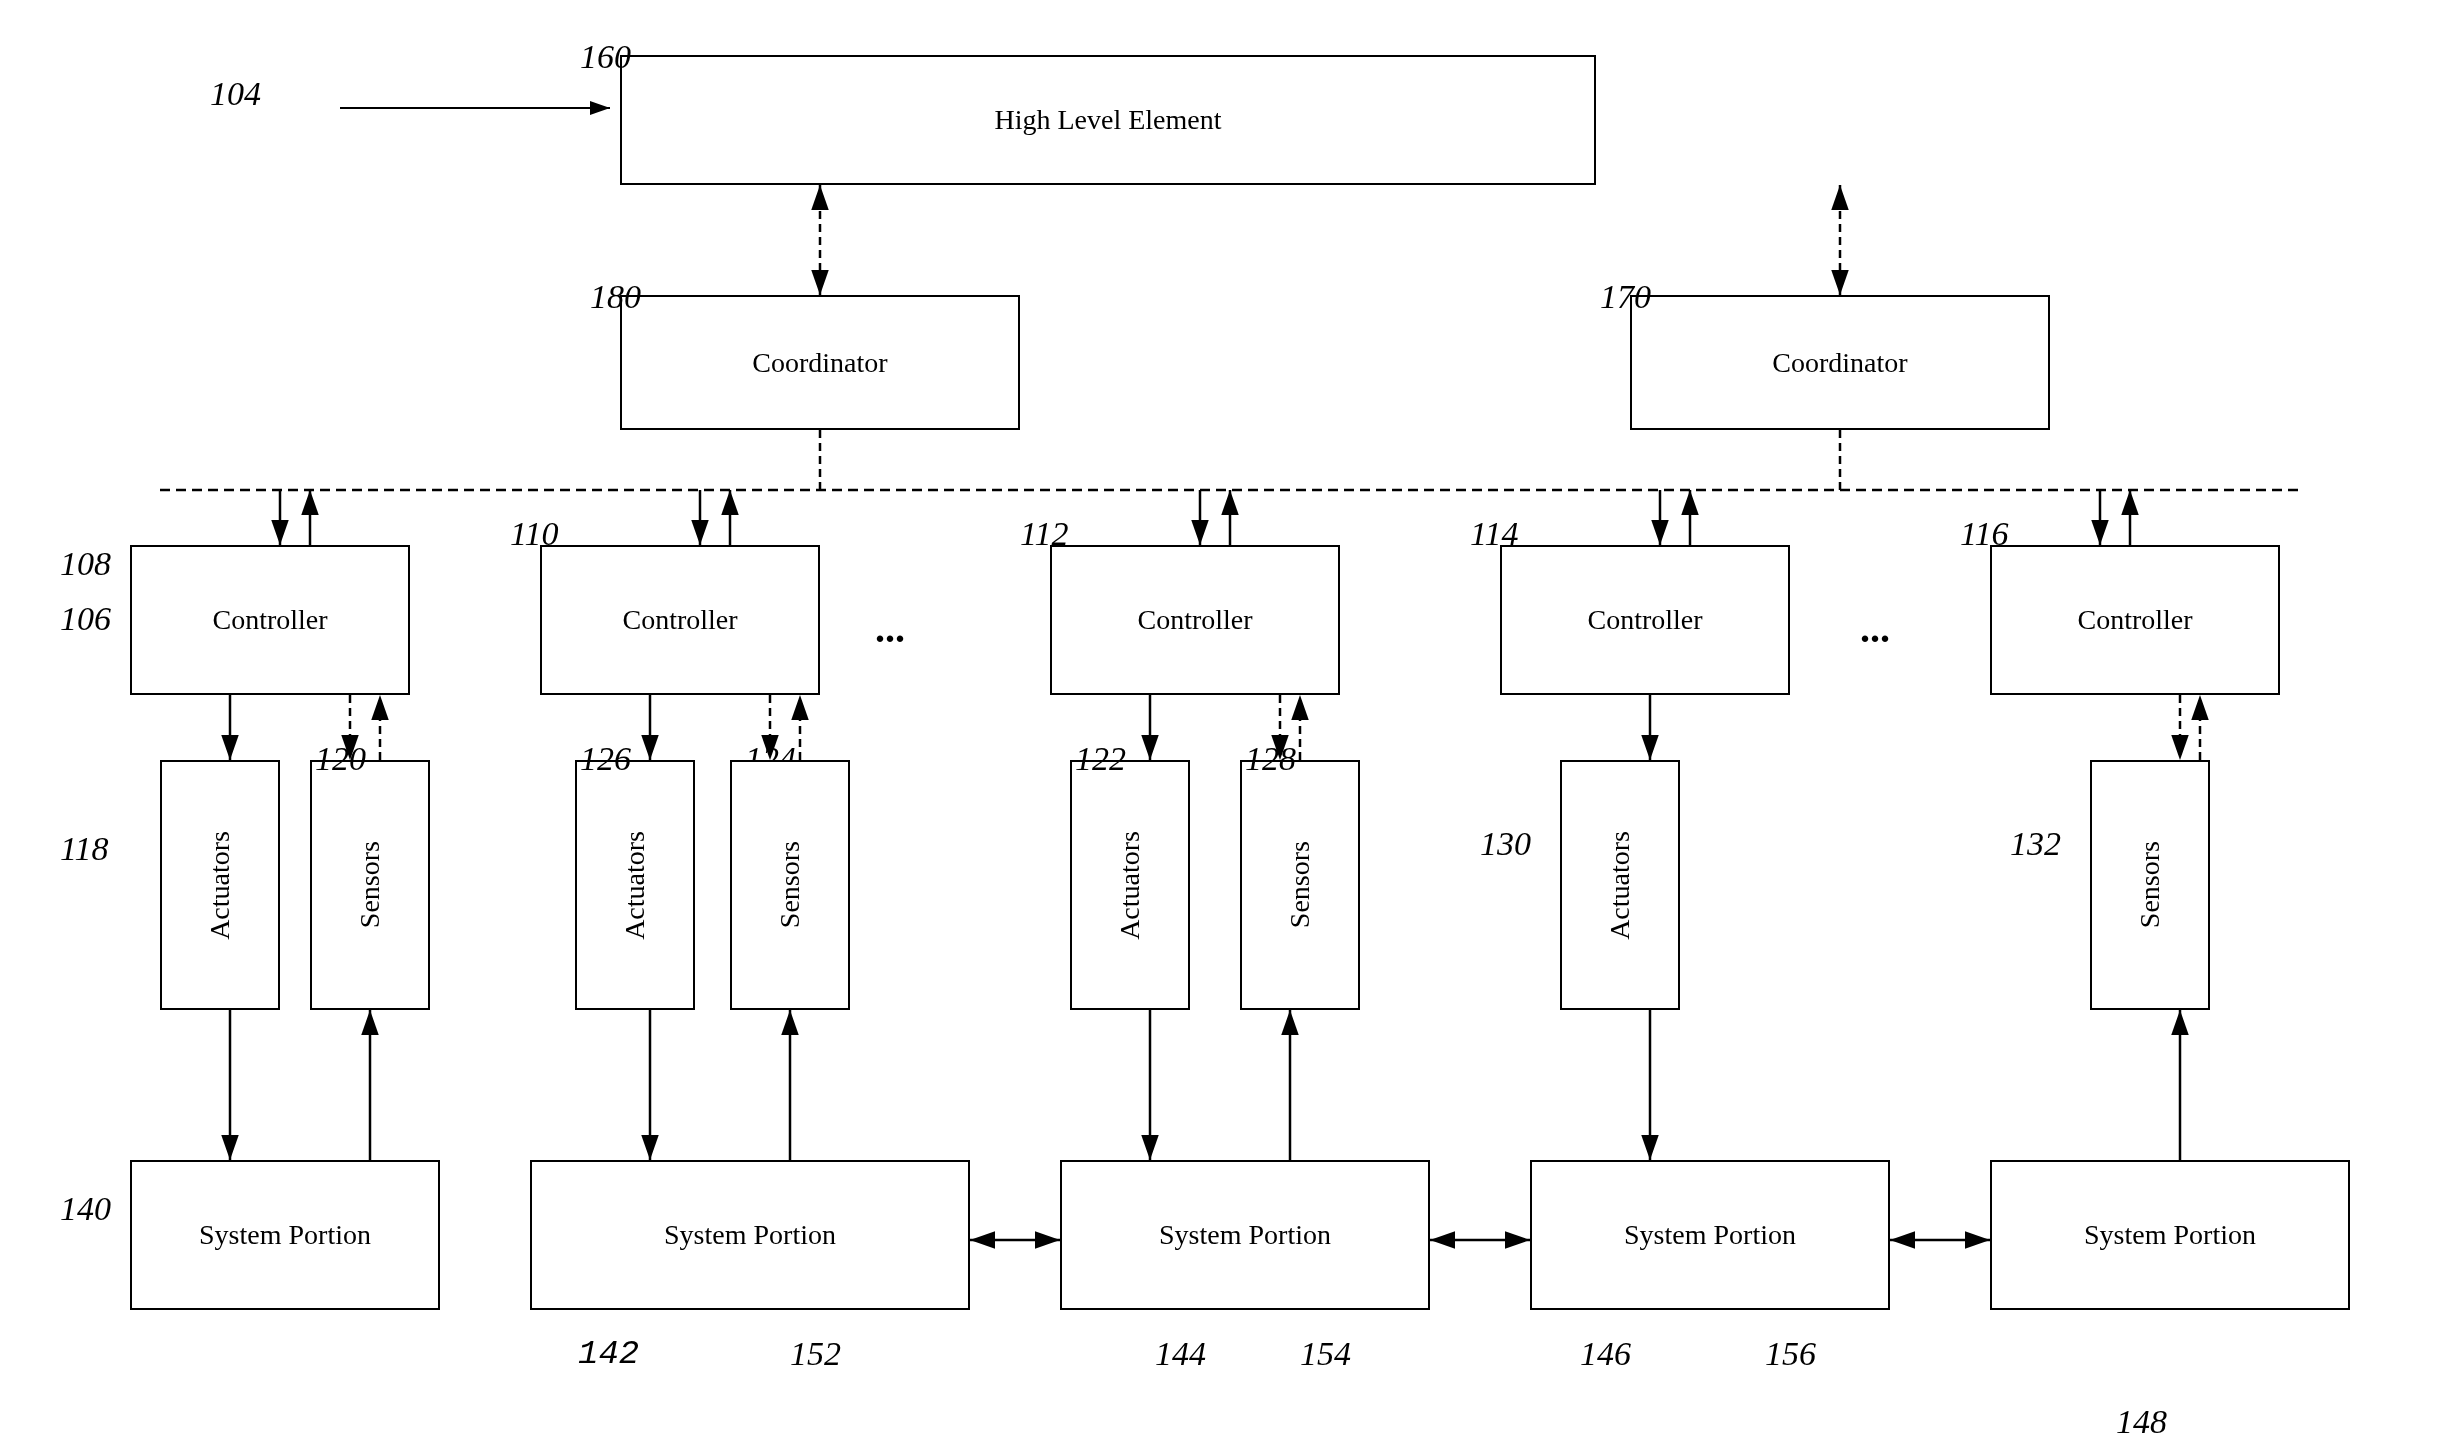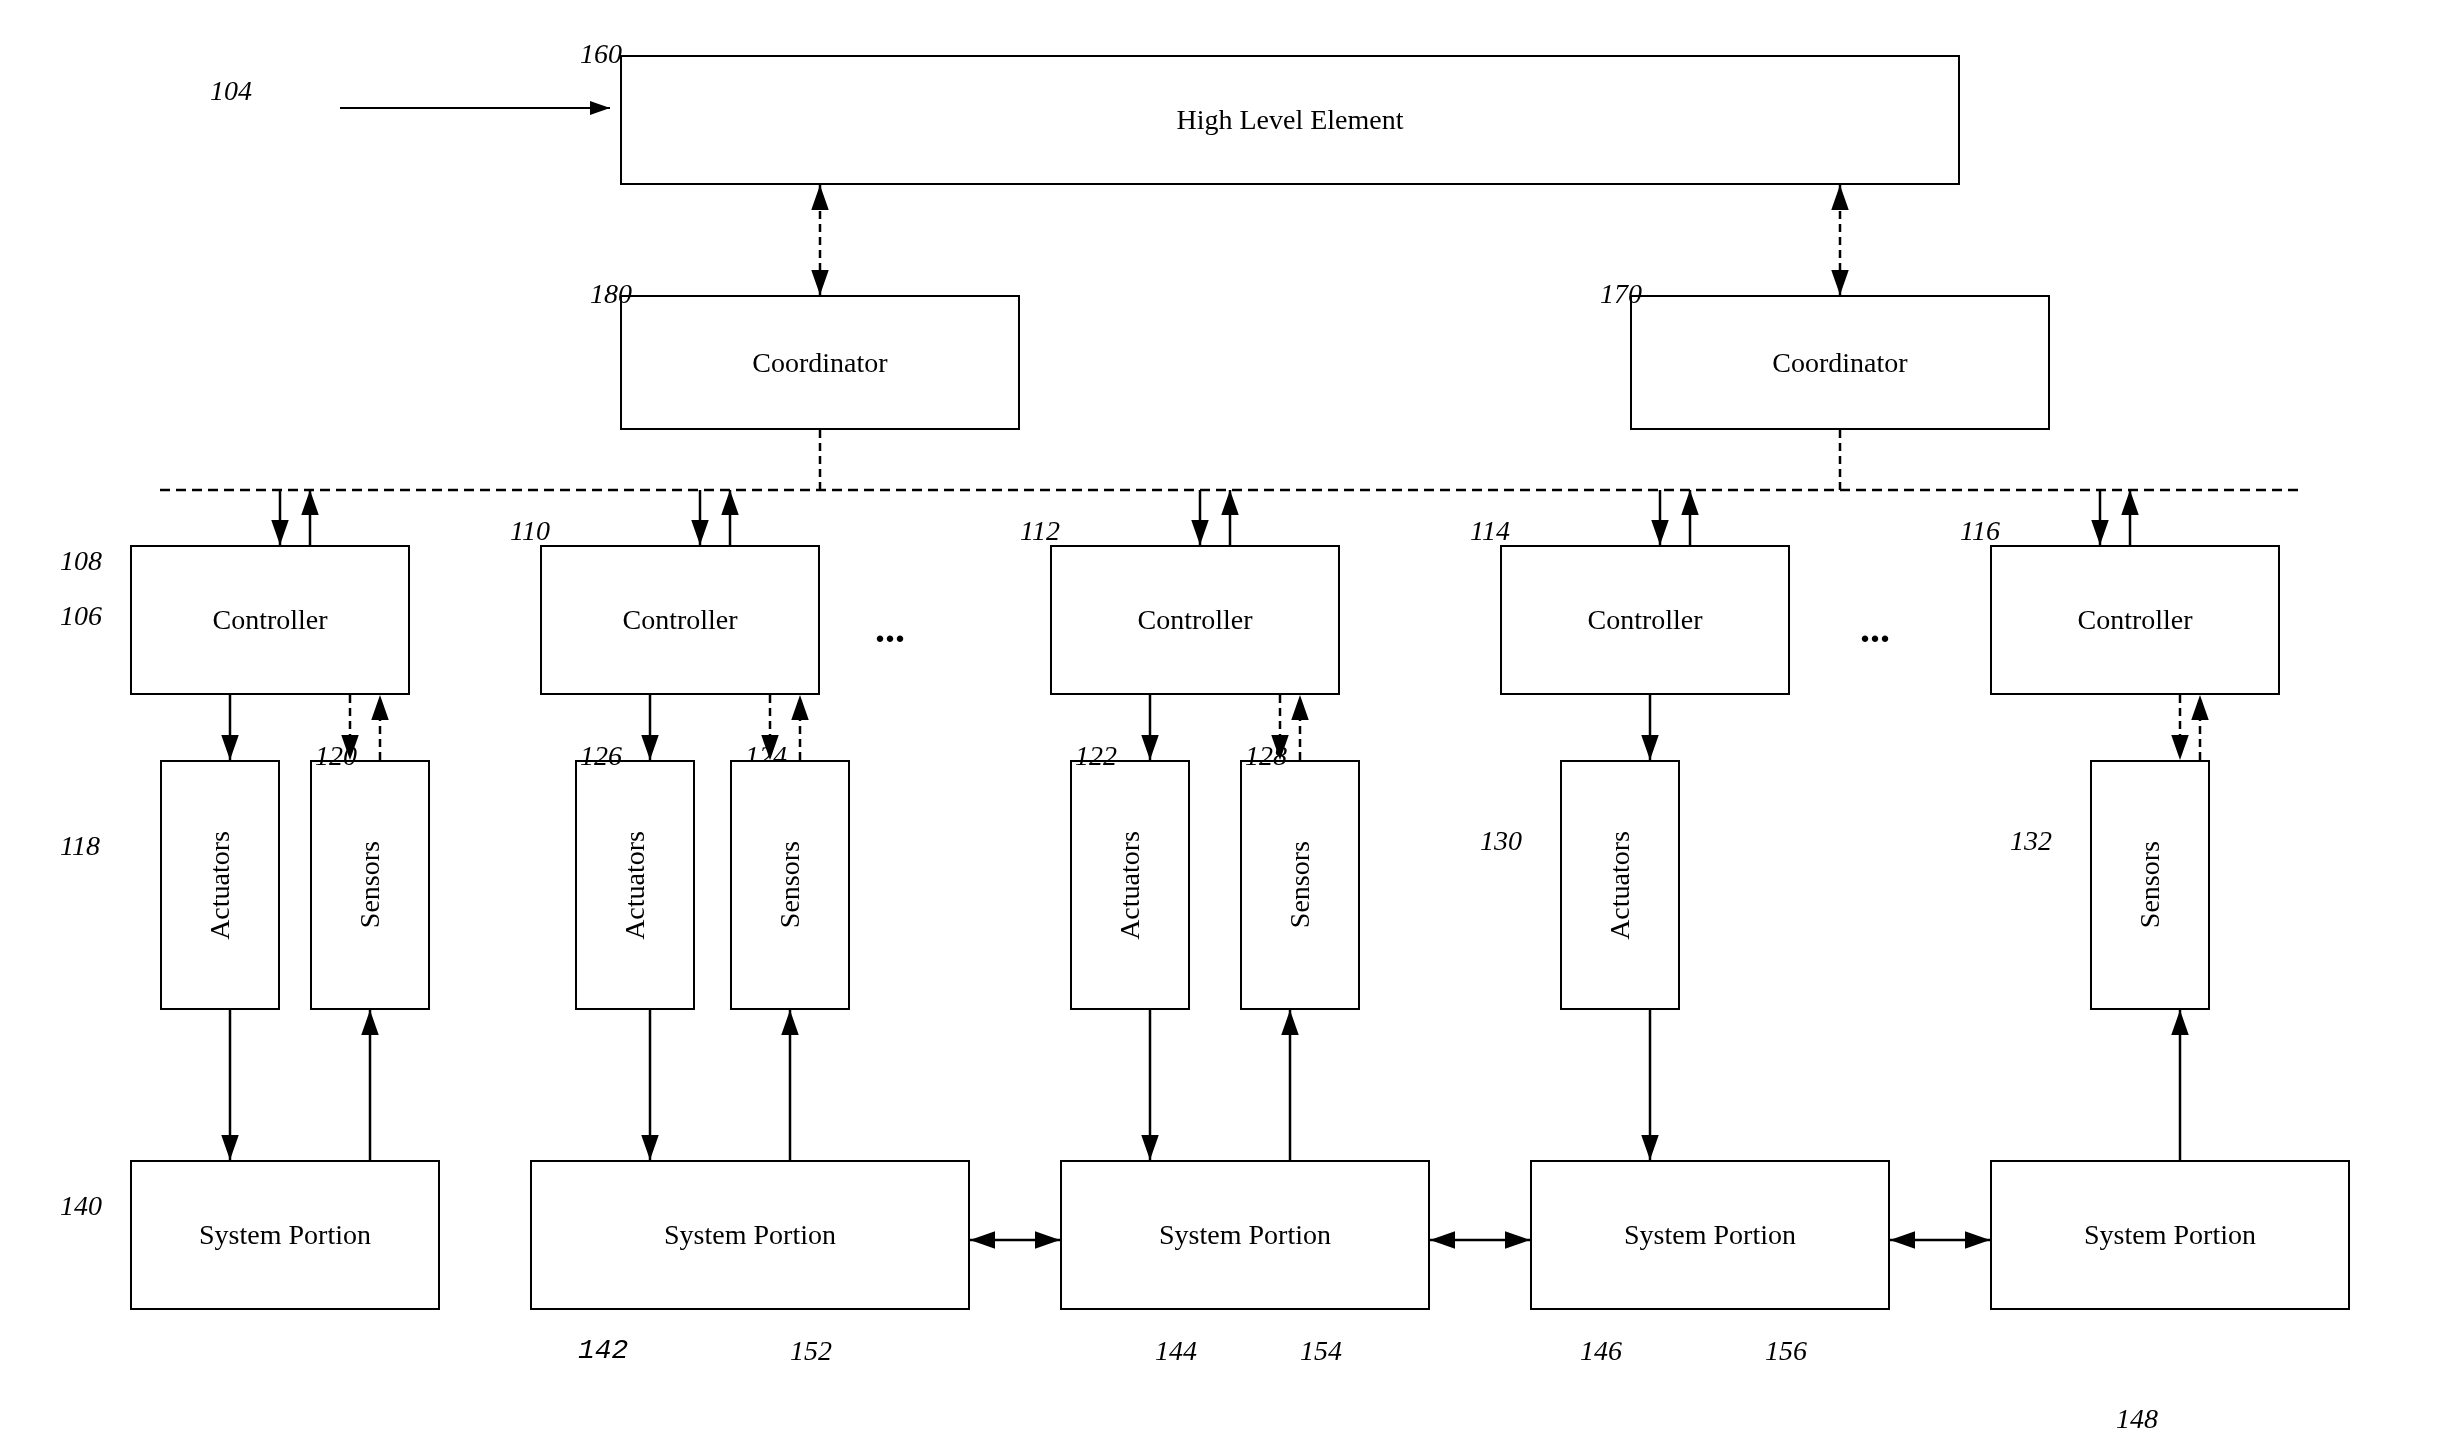--- a/index.html
+++ b/index.html
@@ -26,21 +26,21 @@
       font-size: 28px;
       text-align: center;
     }
     .rotated-text {
       writing-mode: vertical-rl;
       transform: rotate(180deg);
       font-size: 28px;
     }
     .label {
       position: absolute;
-      font-size: 28px;
+      font-size: 34px;
       font-style: italic;
     }
     svg.arrows {
       position: absolute;
       top: 0; left: 0;
       width: 2447px;
       height: 1450px;
       pointer-events: none;
     }
   </style>
@@ -136,21 +136,21 @@
     <line x1="1300" y1="760" x2="1300" y2="695" stroke="#000" stroke-width="2.5" stroke-dasharray="8,5" marker-end="url(#arr-end)"></line>
 
     <line x1="2200" y1="760" x2="2200" y2="695" stroke="#000" stroke-width="2.5" stroke-dasharray="8,5" marker-end="url(#arr-end)"></line>
 
     <line x1="340" y1="108" x2="610" y2="108" stroke="#000" stroke-width="2" marker-end="url(#arr-end)"></line>
 
   </svg>
 
   <div class="label" style="left:210px; top:75px;">104</div>
 
-  <div class="box" style="left:620px; top:55px; width:1340px; height:130px;">
+  <div class="box" style="left:620px; top:55px; width:976px; height:130px;">
     <span>High Level Element</span>
   </div>
   <div class="label" style="left:580px; top:38px;">160</div>
 
   <div class="box" style="left:620px; top:295px; width:400px; height:135px;">
     <span>Coordinator</span>
   </div>
   <div class="label" style="left:590px; top:278px;">180</div>
 
   <div class="box" style="left:1630px; top:295px; width:420px; height:135px;">

